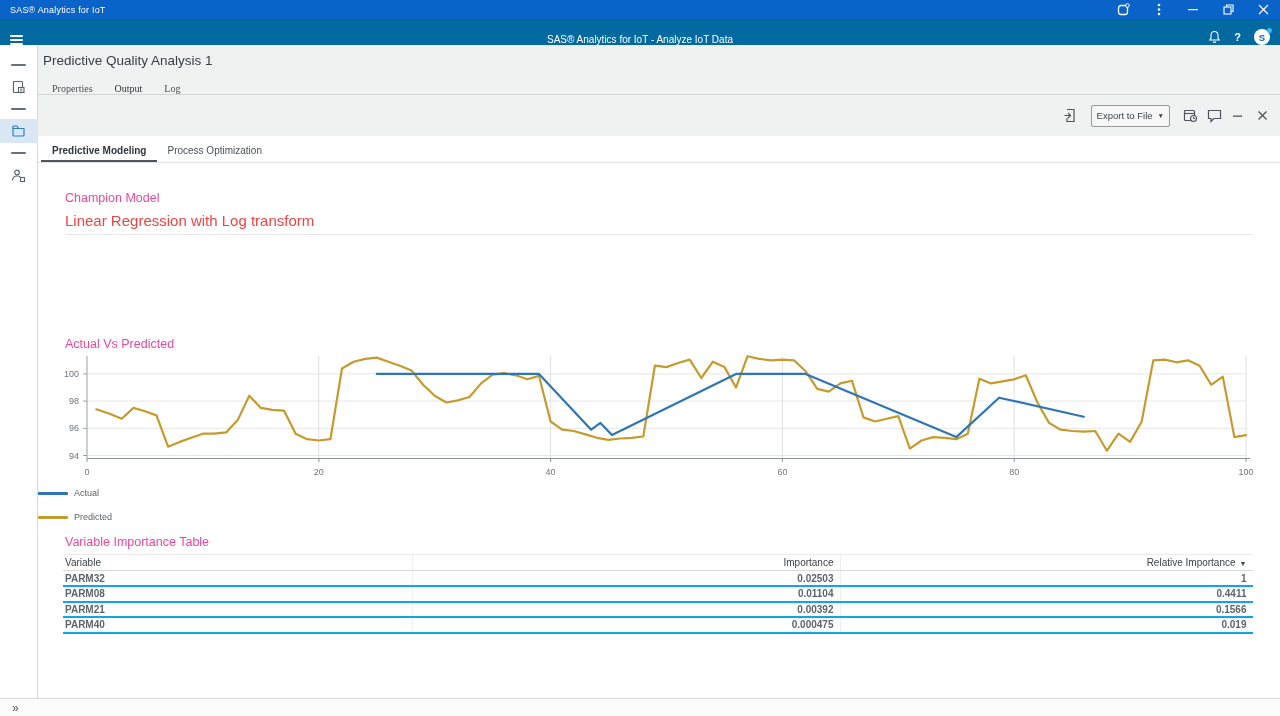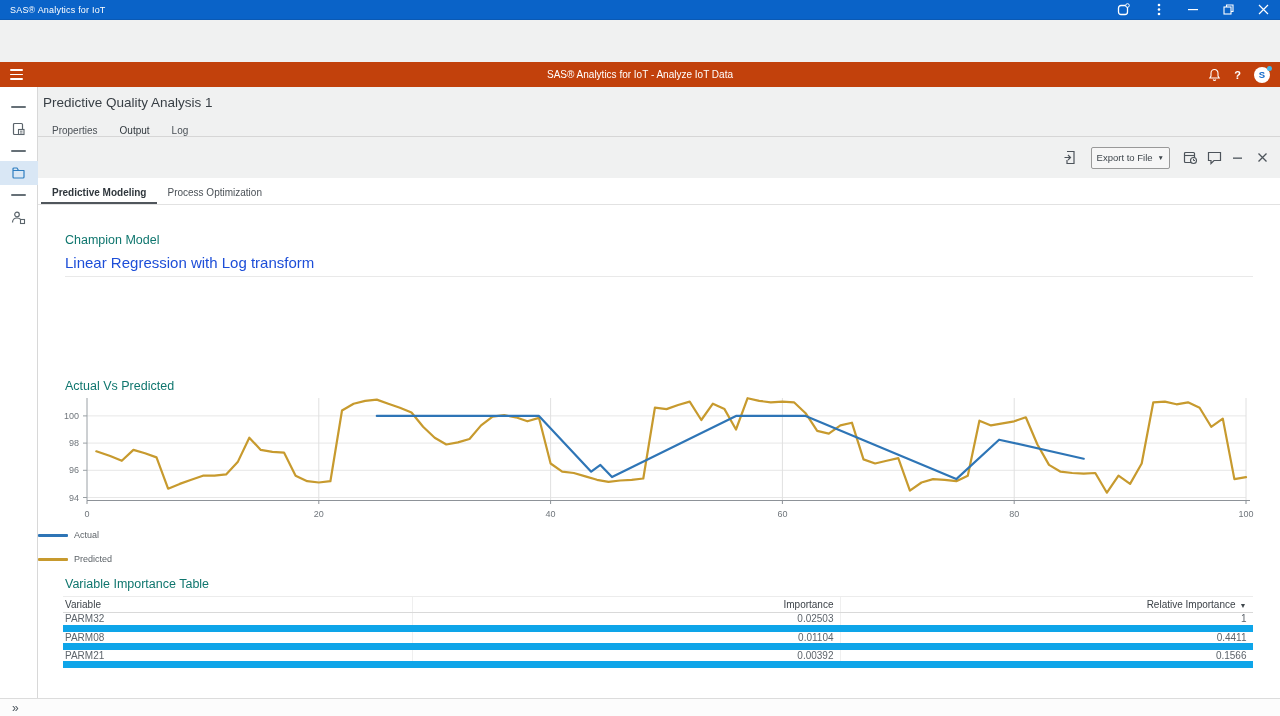--- a/index.html
+++ b/index.html
@@ -6,21 +6,21 @@
   html,body { width:1280px; height:716px; overflow:hidden; font-family:"Liberation Sans",sans-serif; }
   .app { width:1280px; height:716px; display:flex; flex-direction:column; background:#f0f1f1; }
 
   
   .titlebar { height:20px; background:#0a63c8; color:#fff; display:flex; align-items:center; padding:0 10px; flex:0 0 auto; border-bottom:1px solid #0a59b4; }
   .titlebar-title { font-size:9px; letter-spacing:.2px; }
   .titlebar-right { margin-left:auto; display:flex; align-items:center; gap:22px; }
   .tb-icon { width:13px; height:13px; display:flex; align-items:center; justify-content:center; color:#fff; }
 
   
-  .appbar { height:25px; background:#c2410c; color:#fff; display:flex; align-items:center; position:relative; padding:0 10px; flex:0 0 auto;margin-top:42px; }
+  .appbar { height:25px; background:#0369a1; color:#fff; display:flex; align-items:flex-end; position:relative; padding:0 10px; flex:0 0 auto; }
   .appbar-title { position:absolute; left:0; right:0; text-align:center; font-size:10px; }
   .hamburger { display:flex; flex-direction:column; gap:2.5px; width:13px; cursor:pointer; }
   .hamburger span { height:1.7px; background:#fff; border-radius:1px; }
   .appbar-right { margin-left:auto; display:flex; align-items:center; gap:13px; z-index:1; }
   .avatar { width:16px; height:16px; border-radius:50%; background:#fff; color:#1068c9; font-size:9.5px; font-weight:bold; display:flex; align-items:center; justify-content:center; position:relative; }
   .avatar .dot { position:absolute; top:-1px; right:-2px; width:5px; height:5px; background:#41b8ea; border-radius:50%; }
   .help-q { font-size:11px; font-weight:bold; }
 
   
   .shell { flex:1 1 auto; display:flex; min-height:0; }
@@ -28,50 +28,50 @@
   .side-divider { width:15px; height:2px; background:#667077; border-radius:1px; margin:9px 0; }
   .side-item { width:38px; height:24px; display:flex; align-items:center; justify-content:center; color:#5b646b; }
   .side-item.selected { background:#d9e7f5; color:#2f7ec0; }
 
   .main { flex:1 1 auto; display:flex; flex-direction:column; min-width:0; }
 
   
   .page-head { background:#f0f1f1; border-bottom:1px solid #d6d6d6; height:50px; padding-left:2px; }
   .page-title { font-size:13.5px; color:#383f45; margin:8px 0 0 3px; font-weight:normal; }
   .tabs { display:flex; margin-top:15px; padding-left:4px; }
-  .tab { font-size:10px; color:#4a5056; padding:0 8px 6px 8px; margin-right:6px; cursor:pointer; border-bottom:2.5px solid transparent; }
+  .tab { font-size:10px; color:#4a5056; padding:0 8px 6px 8px; margin-right:6px; cursor:pointer; border-bottom:2.5px solid transparent;font-family:Liberation Serif, serif; }
   .tab.active { color:#30373d; border-bottom-color:#50565c; }
 
   
   .toolbar { height:41px; background:#f0f1f1; display:flex; align-items:center; justify-content:flex-end; gap:8px; padding-right:10px; }
   .toolbar .icon-btn { width:16px; height:16px; display:flex; align-items:center; justify-content:center; color:#4d545b; }
   .export-btn { border:1px solid #999; background:#f6f6f6; border-radius:2px; height:22px; padding:0 5px; font-size:9.5px; color:#3f464c; display:flex; align-items:center; gap:5px; font-family:"Liberation Sans",sans-serif; margin:0 4px; }
   .export-caret { font-size:6.5px; color:#3f464c; }
 
   
   .panel { flex:1 1 auto; background:#fff; position:relative; overflow:hidden; }
   .ptabs { display:flex; border-bottom:1px solid #e2e2e2; height:27px; align-items:stretch; }
   .ptab { font-size:10px; color:#4a5056; padding:9px 11px 0 11px; margin-left:3px; border-bottom:2.5px solid transparent; }
   .ptab.active { color:#2f363c; border-bottom-color:#50565c;font-weight:bold; }
   .ptab + .ptab { margin-left:0; padding-left:10px; }
 
-  .section-label { position:absolute; font-size:12.5px; color:#0f766e; }
-  .champion-value { position:absolute; left:27px; top:76px; font-size:15px; color:#1d4ed8; }
+  .section-label { position:absolute; font-size:12.5px; color:#ec4899; }
+  .champion-value { position:absolute; left:27px; top:76px; font-size:15px; color:#ef4444; }
   .champion-rule { position:absolute; left:27px; top:98px; width:1188px; height:1px; background:#e9e9e9; }
 
   .chart-svg { position:absolute; left:0; top:215px; }
   .legend { position:absolute; left:0; top:352px; width:1242px; display:flex; justify-content:center; gap:14px;flex-direction:column; }
   .legend-item { display:flex; align-items:center; gap:6px; font-size:9px; color:#5d6368; }
   .legend-line { width:30px; height:3px; border-radius:1px; }
 
   .vi-table-wrap { position:absolute; left:25px; top:418px; width:1190px; height:118px; overflow:hidden; }
   table.vi { width:100%; border-collapse:collapse; table-layout:fixed; font-size:10px; }
   table.vi th { font-weight:normal; color:#3c4248; text-align:left; height:16px; border-top:1px solid #ececec; border-bottom:1px solid #d9d9d9; padding:0 6px 0 2px;margin-top:36px; }
   table.vi th.num, table.vi td.num { text-align:right; }
-  table.vi td { color:#5d646b; height:15.5px; border-bottom:7px solid #0ea5e9; padding:0 6px 0 2px; }
+  table.vi td { color:#5d646b; height:15.5px; border-bottom:2px solid #0ea5e9; padding:0 6px 0 2px;font-weight:bold; }
   table.vi td.num, table.vi th.num { border-left:1px solid #efefef; }
   table.vi td:last-child, table.vi th:last-child { border-right:1px solid #e2e2e2; }
   .sort-arrow { font-size:7px; color:#40474d; margin-left:4px; }
 
   
   .statusbar { height:18px; background:#fcfcfc; border-top:1px solid #dcdcdc; display:flex; align-items:center; padding-left:12px; flex:0 0 auto; }
   .expand-glyph { font-size:12px; color:#4d565e; }
 </style>
 </head>
 <body>
@@ -293,20 +293,25 @@
                 <tr>
                   <td class="">PARM08</td>
                   <td class="num">0.01104</td>
                   <td class="num">0.4411</td>
                 </tr>
                 <tr>
                   <td class="">PARM21</td>
                   <td class="num">0.00392</td>
                   <td class="num">0.1566</td>
                 </tr>
+                <tr>
+                  <td class="">PARM40</td>
+                  <td class="num">0.000475</td>
+                  <td class="num">0.019</td>
+                </tr>
               </tbody>
           </table>
         </div>
       </div>
     </div>
   </div>
 
   <div class="statusbar">
     <span class="expand-glyph">»</span>
   </div>

